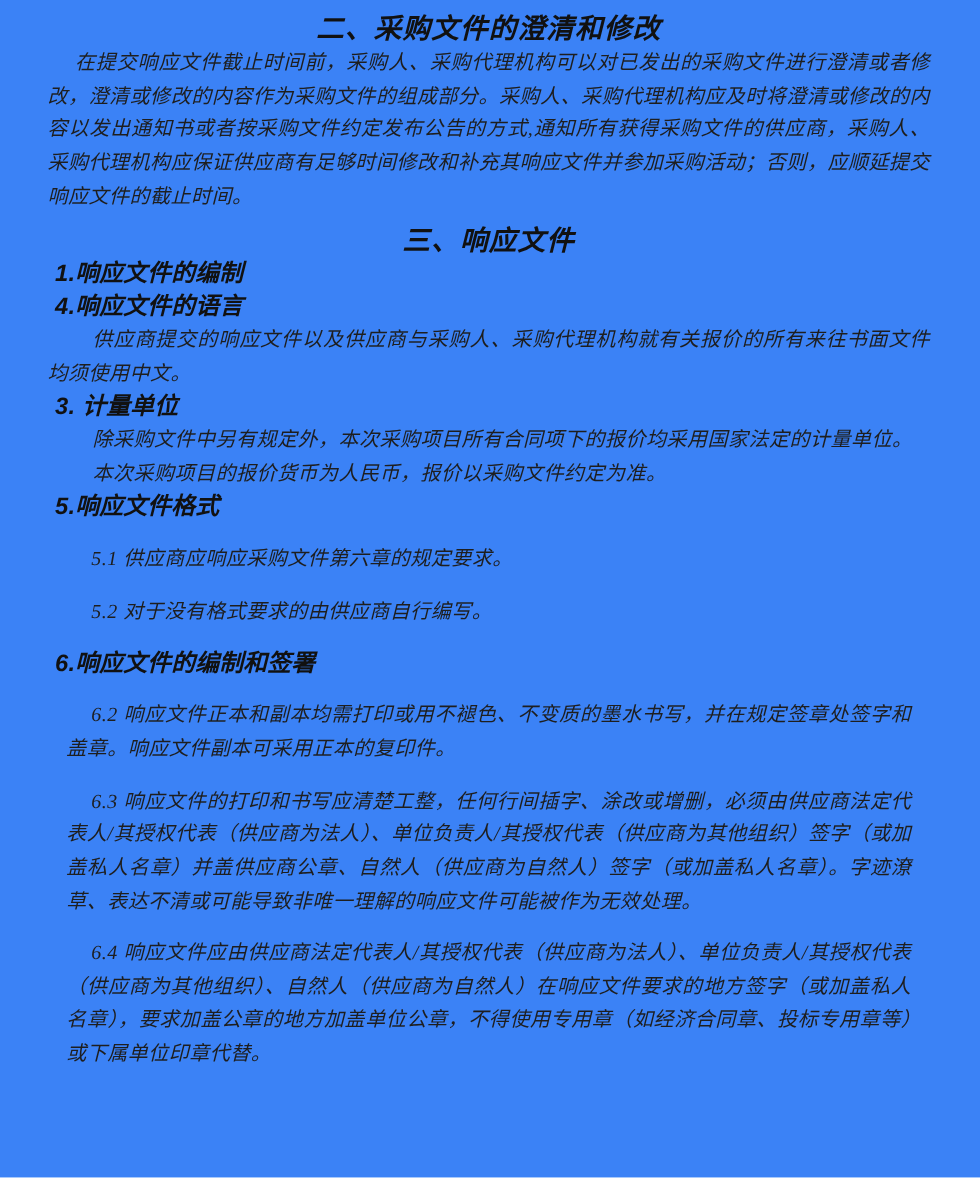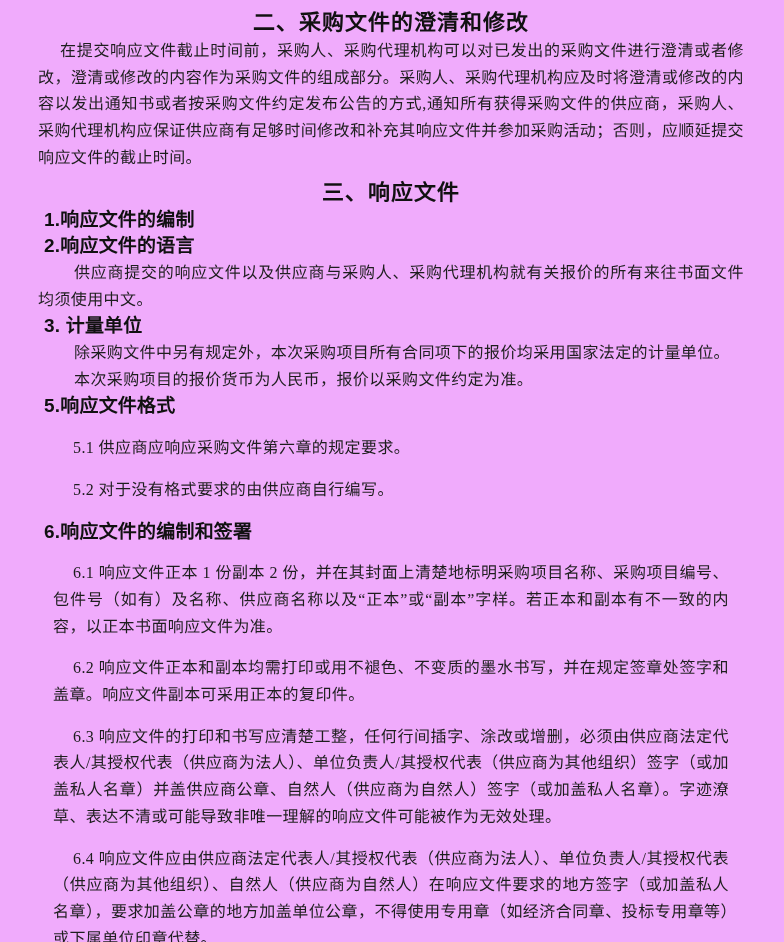--- a/index.html
+++ b/index.html
@@ -4,26 +4,27 @@
 <style>
   html, body {
     margin: 0;
     padding: 0;
     background: #ffffff;
   }
   .doc {
     position: relative;
     width: 784px;
     height: 942px;
-    background: #f0abfc;
+    background: #3b82f6;
     box-sizing: border-box;
     padding: 8px 40px 0 38px;
     overflow: hidden;
     font-family: "Liberation Serif", "DejaVu Serif", serif;
     color: #1e1e1e;
+    font-style: italic;
   }
   .doc-title {
     font-family: "Liberation Sans", "DejaVu Sans", sans-serif;
     font-size: 22px;
     font-weight: bold;
     color: #111111;
     text-align: center;
     margin: 0;
     line-height: 30px;
     letter-spacing: 1px;
@@ -68,40 +69,39 @@
 
   <h1 class="doc-title">二、采购文件的澄清和修改</h1>
 
   <p class="body-para s2-para">在提交响应文件截止时间前，采购人、采购代理机构可以对已发出的采购文件进行澄清或者修改，澄清或修改的内容作为采购文件的组成部分。采购人、采购代理机构应及时将澄清或修改的内容以发出通知书或者按采购文件约定发布公告的方式,通知所有获得采购文件的供应商，采购人、采购代理机构应保证供应商有足够时间修改和补充其响应文件并参加采购活动；否则，应顺延提交响应文件的截止时间。</p>
 
   <h1 class="doc-title second">三、响应文件</h1>
 
   <h2 class="num-heading">1.响应文件的编制</h2>
 
 
-  <h2 class="num-heading">2.响应文件的语言</h2>
+  <h2 class="num-heading">4.响应文件的语言</h2>
 
   <p class="body-para">供应商提交的响应文件以及供应商与采购人、采购代理机构就有关报价的所有来往书面文件均须使用中文。</p>
 
   <h2 class="num-heading">3. 计量单位</h2>
 
   <p class="body-para">除采购文件中另有规定外，本次采购项目所有合同项下的报价均采用国家法定的计量单位。</p>
 
 
   <p class="body-para">本次采购项目的报价货币为人民币，报价以采购文件约定为准。</p>
 
   <h2 class="num-heading">5.响应文件格式</h2>
 
   <p class="clause">5.1 供应商应响应采购文件第六章的规定要求。</p>
 
   <p class="clause">5.2 对于没有格式要求的由供应商自行编写。</p>
 
   <h2 class="num-heading">6.响应文件的编制和签署</h2>
 
-  <p class="clause">6.1 响应文件正本 1 份副本 2 份，并在其封面上清楚地标明采购项目名称、采购项目编号、包件号（如有）及名称、供应商名称以及“正本”或“副本”字样。若正本和副本有不一致的内容，以正本书面响应文件为准。</p>
 
   <p class="clause">6.2 响应文件正本和副本均需打印或用不褪色、不变质的墨水书写，并在规定签章处签字和盖章。响应文件副本可采用正本的复印件。</p>
 
   <p class="clause">6.3 响应文件的打印和书写应清楚工整，任何行间插字、涂改或增删，必须由供应商法定代表人/其授权代表（供应商为法人）、单位负责人/其授权代表（供应商为其他组织）签字（或加盖私人名章）并盖供应商公章、自然人（供应商为自然人）签字（或加盖私人名章）。字迹潦草、表达不清或可能导致非唯一理解的响应文件可能被作为无效处理。</p>
 
   <p class="clause">6.4 响应文件应由供应商法定代表人/其授权代表（供应商为法人）、单位负责人/其授权代表（供应商为其他组织）、自然人（供应商为自然人）在响应文件要求的地方签字（或加盖私人名章），要求加盖公章的地方加盖单位公章，不得使用专用章（如经济合同章、投标专用章等）或下属单位印章代替。</p>
 
 </div>
 
 </body></html>

